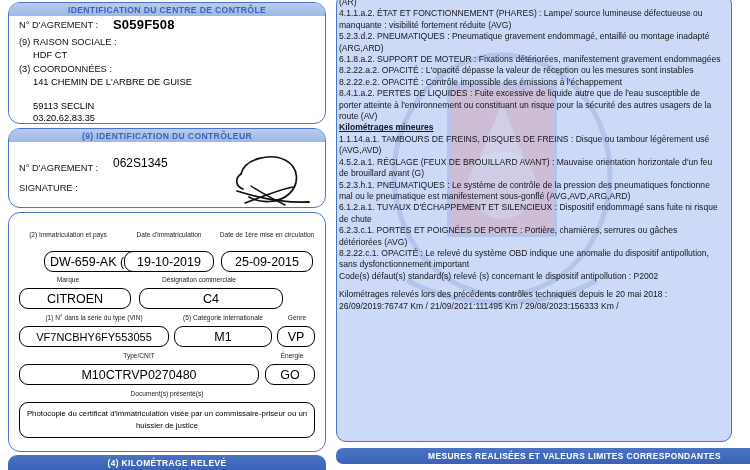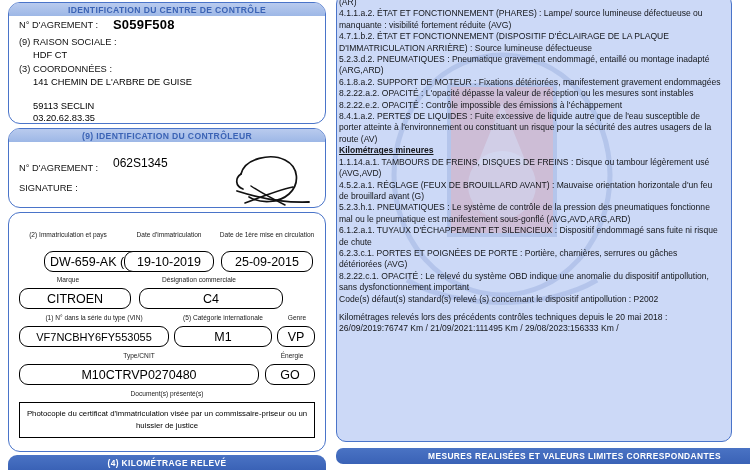--- a/index.html
+++ b/index.html
@@ -55,21 +55,21 @@
     line-height:1.15;
   }
   .fbox{
     position:absolute;border:1.7px solid #000;border-radius:9px;
     display:flex;align-items:center;justify-content:center;
     font-size:12.5px;background:#fff;box-sizing:border-box;
     white-space:nowrap;
   }
   .fbox.small{font-size:11px;}
   .docbox{
-    position:absolute;border:1.7px solid #000;border-radius:0;
+    position:absolute;border:1.7px solid #000;border-radius:9px;
     font-size:7.8px;line-height:1.5;text-align:center;
     display:flex;align-items:center;justify-content:center;
     padding:0 6px;box-sizing:border-box;background:#fff;
   }
 
   
   .barblue{
     position:absolute;
     background:linear-gradient(#4a73c4,#3a62b6);
     color:#fff;font-size:8.4px;font-weight:bold;letter-spacing:.4px;
@@ -195,21 +195,20 @@
         <rect x="72" y="60" width="106" height="150" fill="#d22b2b"></rect>
         <rect x="72" y="60" width="106" height="150" fill="none" stroke="#3a5fae" stroke-width="4"></rect>
         <path d="M125 78 L150 140 L100 140 Z" fill="#ffffff" opacity=".5"></path>
         <circle cx="125" cy="160" r="34" fill="#ffffff" opacity=".45"></circle>
         <path d="M30 255 C 80 285, 170 285, 220 255" fill="none" stroke="#3a5fae" stroke-width="5"></path>
       </svg>
 
       <div class="rtext">
         <p>(AR)</p>
         <p>4.1.1.a.2. ÉTAT ET FONCTIONNEMENT (PHARES) : Lampe/ source lumineuse défectueuse ou manquante : visibilité fortement réduite (AVG)</p>
-        <p>4.7.1.b.2. ÉTAT ET FONCTIONNEMENT (DISPOSITIF D'ÉCLAIRAGE DE LA PLAQUE D'IMMATRICULATION ARRIÈRE) : Source lumineuse défectueuse</p>
         <p>5.2.3.d.2. PNEUMATIQUES : Pneumatique gravement endommagé, entaillé ou montage inadapté (ARG,ARD)</p>
         <p>6.1.8.a.2. SUPPORT DE MOTEUR : Fixations détériorées, manifestement gravement endommagées</p>
         <p>8.2.22.a.2. OPACITÉ : L'opacité dépasse la valeur de réception ou les mesures sont instables</p>
         <p>8.2.22.e.2. OPACITÉ : Contrôle impossible des émissions à l'échappement</p>
         <p>8.4.1.a.2. PERTES DE LIQUIDES : Fuite excessive de liquide autre que de l'eau susceptible de porter atteinte à l'environnement ou constituant un risque pour la sécurité des autres usagers de la route (AV)</p>
 
         <p class="b">Kilométrages mineures</p>
 
         <p>1.1.14.a.1. TAMBOURS DE FREINS, DISQUES DE FREINS : Disque ou tambour légèrement usé (AVG,AVD)</p>
         <p>4.5.2.a.1. RÉGLAGE (FEUX DE BROUILLARD AVANT) : Mauvaise orientation horizontale d'un feu de brouillard avant (G)</p>

